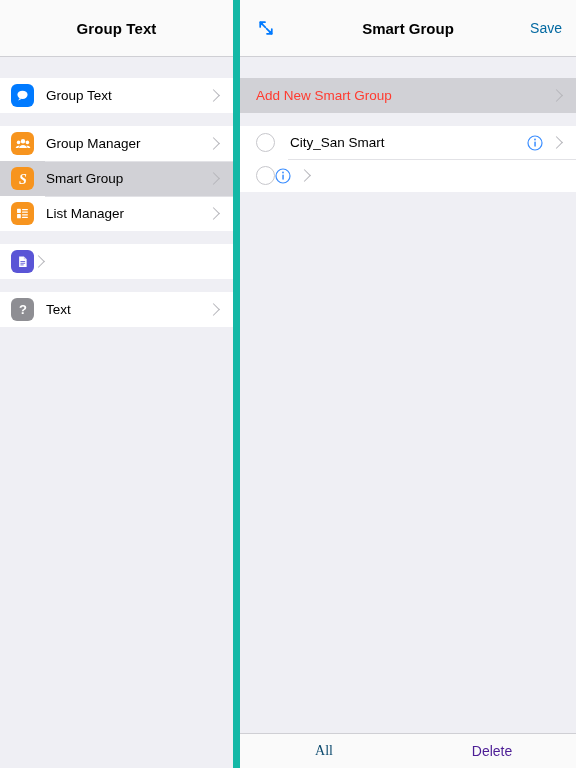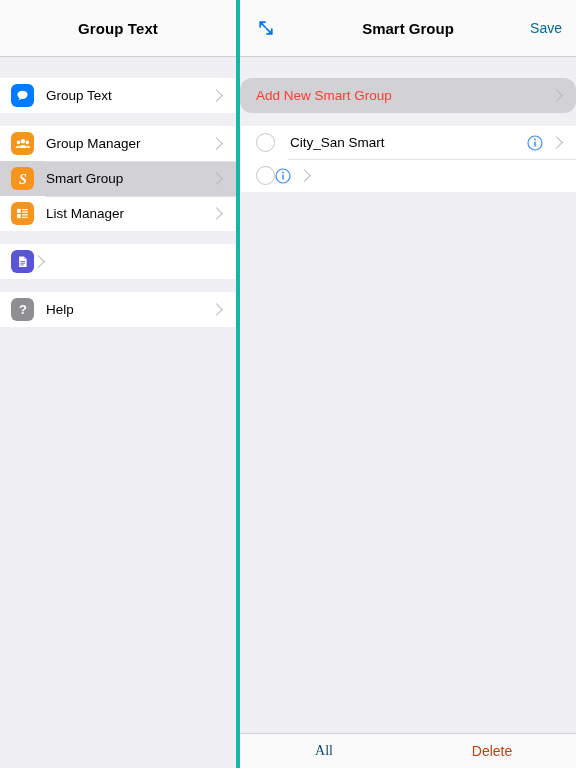--- a/index.html
+++ b/index.html
@@ -20,21 +20,21 @@
     height: 768px;
     display: flex;
   }
 
   
   .left-panel {
     width: 240px;
     height: 768px;
     background: #efeff4;
     position: relative;
-    border-right: 4px solid #14b8a6;
+    border-right: 7px solid #14b8a6;
     box-sizing: border-box;
   }
   .left-header {
     height: 57px;
     background: #fafafa;
     border-bottom: 1px solid #cfcfd4;
     box-sizing: border-box;
     display: flex;
     align-items: center;
     justify-content: center;
@@ -163,21 +163,20 @@
     box-sizing: border-box;
     overflow: hidden;
   }
   .add-row {
     height: 35px;
     background: #d1d1d6;
     display: flex;
     align-items: center;
     padding: 0 10px 0 16px;
     box-sizing: border-box;
-    border-radius: 12px;
   }
   .add-row-label {
     font-size: 13.5px;
     color: #ff3b30;
     flex: 1 1 auto;
   }
   .group-list {
     margin-top: 13px;
     background: #ffffff;
   }
@@ -230,21 +229,21 @@
     display: flex;
     align-items: center;
     flex: 0 0 auto;
   }
   .toolbar-btn {
     flex: 1 1 0;
     text-align: center;
     font-size: 14px;
   }
   .toolbar-btn.active { color: #0c4a6e; font-family: Liberation Serif, serif; }
-  .toolbar-btn.disabled { color: #c2410c; }
+  .toolbar-btn.disabled { color: #4c1d95; }
 </style>
 </head>
 <body>
 
 <div class="app">
 
   <div class="left-panel">
     <div class="left-header">
       <div class="left-header-title">Group Text</div>
     </div>
@@ -321,21 +320,21 @@
         </div>
       </div>
 
       <div class="menu-group">
         <div class="menu-row">
           <span class="menu-icon ic-gray">
             <svg class="glyph-svg" width="16" height="16" viewBox="0 0 16 16" aria-hidden="true">
               <text x="8" y="12.4" text-anchor="middle" font-family="Liberation Sans, sans-serif" font-size="13" font-weight="bold" fill="#ffffff">?</text>
             </svg>
           </span>
-          <span class="menu-label">Help</span>
+          <span class="menu-label">Text</span>
           <span class="chev"></span>
         </div>
       </div>
 
     </div>
   </div>
 
   <div class="right-panel">
 
     <div class="right-header">

